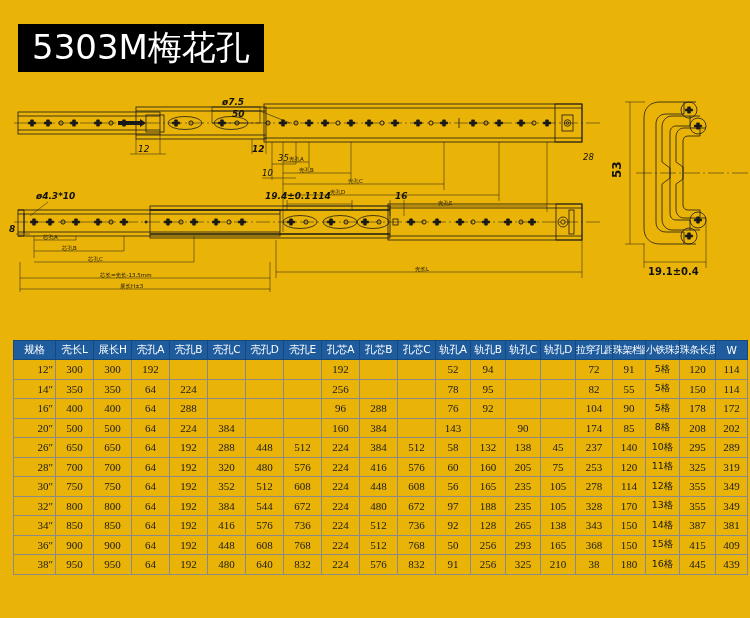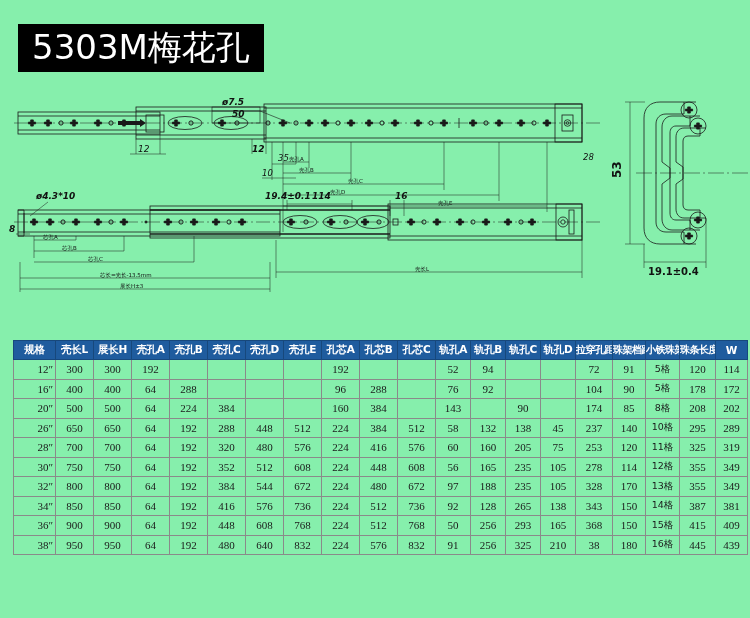--- a/index.html
+++ b/index.html
@@ -6,21 +6,21 @@
   html, body {
     margin: 0; padding: 0;
     width: 750px; height: 618px;
     background: #ffffff;
     font-family: "Liberation Sans", "DejaVu Sans", sans-serif;
     overflow: hidden;
   }
   #page {
     position: relative;
     width: 750px; height: 618px;
-    background: #86efac;
+    background: #eab308;
   }
 
   
   .title-bar {
     position: absolute;
     left: 18px; top: 24px;
     background: #000000;
     color: #ffffff;
     padding: 4px 14px 6px 14px;
     font-size: 34px;
@@ -48,21 +48,21 @@
     border-collapse: collapse;
     width: 724px;
     table-layout: fixed;
     font-family: "Liberation Serif", "DejaVu Serif", serif;
   }
   table.spec th {
     background: #1f5c9e;
     color: #ffffff;
     border: 1px solid #17487c;
     font-size: 10.5px;
-    font-weight: bold;
+    font-weight: normal;
     height: 19px;
     padding: 0;
     text-align: center;
     font-family: "DejaVu Sans", "Liberation Sans", sans-serif;
     letter-spacing: -0.3px;
     white-space: nowrap;
     overflow: hidden;
   }
   table.spec th.tiny {
     font-size: 10px;
@@ -434,20 +434,42 @@
             <td>94</td>
             <td></td>
             <td></td>
             <td>72</td>
             <td>91</td>
             <td class="cn">5格</td>
             <td>120</td>
             <td>114</td>
           </tr>
           <tr>
+            <td class="size">14″</td>
+            <td>350</td>
+            <td>350</td>
+            <td>64</td>
+            <td>224</td>
+            <td></td>
+            <td></td>
+            <td></td>
+            <td>256</td>
+            <td></td>
+            <td></td>
+            <td>78</td>
+            <td>95</td>
+            <td></td>
+            <td></td>
+            <td>82</td>
+            <td>55</td>
+            <td class="cn">5格</td>
+            <td>150</td>
+            <td>114</td>
+          </tr>
+          <tr>
             <td class="size">16″</td>
             <td>400</td>
             <td>400</td>
             <td>64</td>
             <td>288</td>
             <td></td>
             <td></td>
             <td></td>
             <td>96</td>
             <td>288</td>

